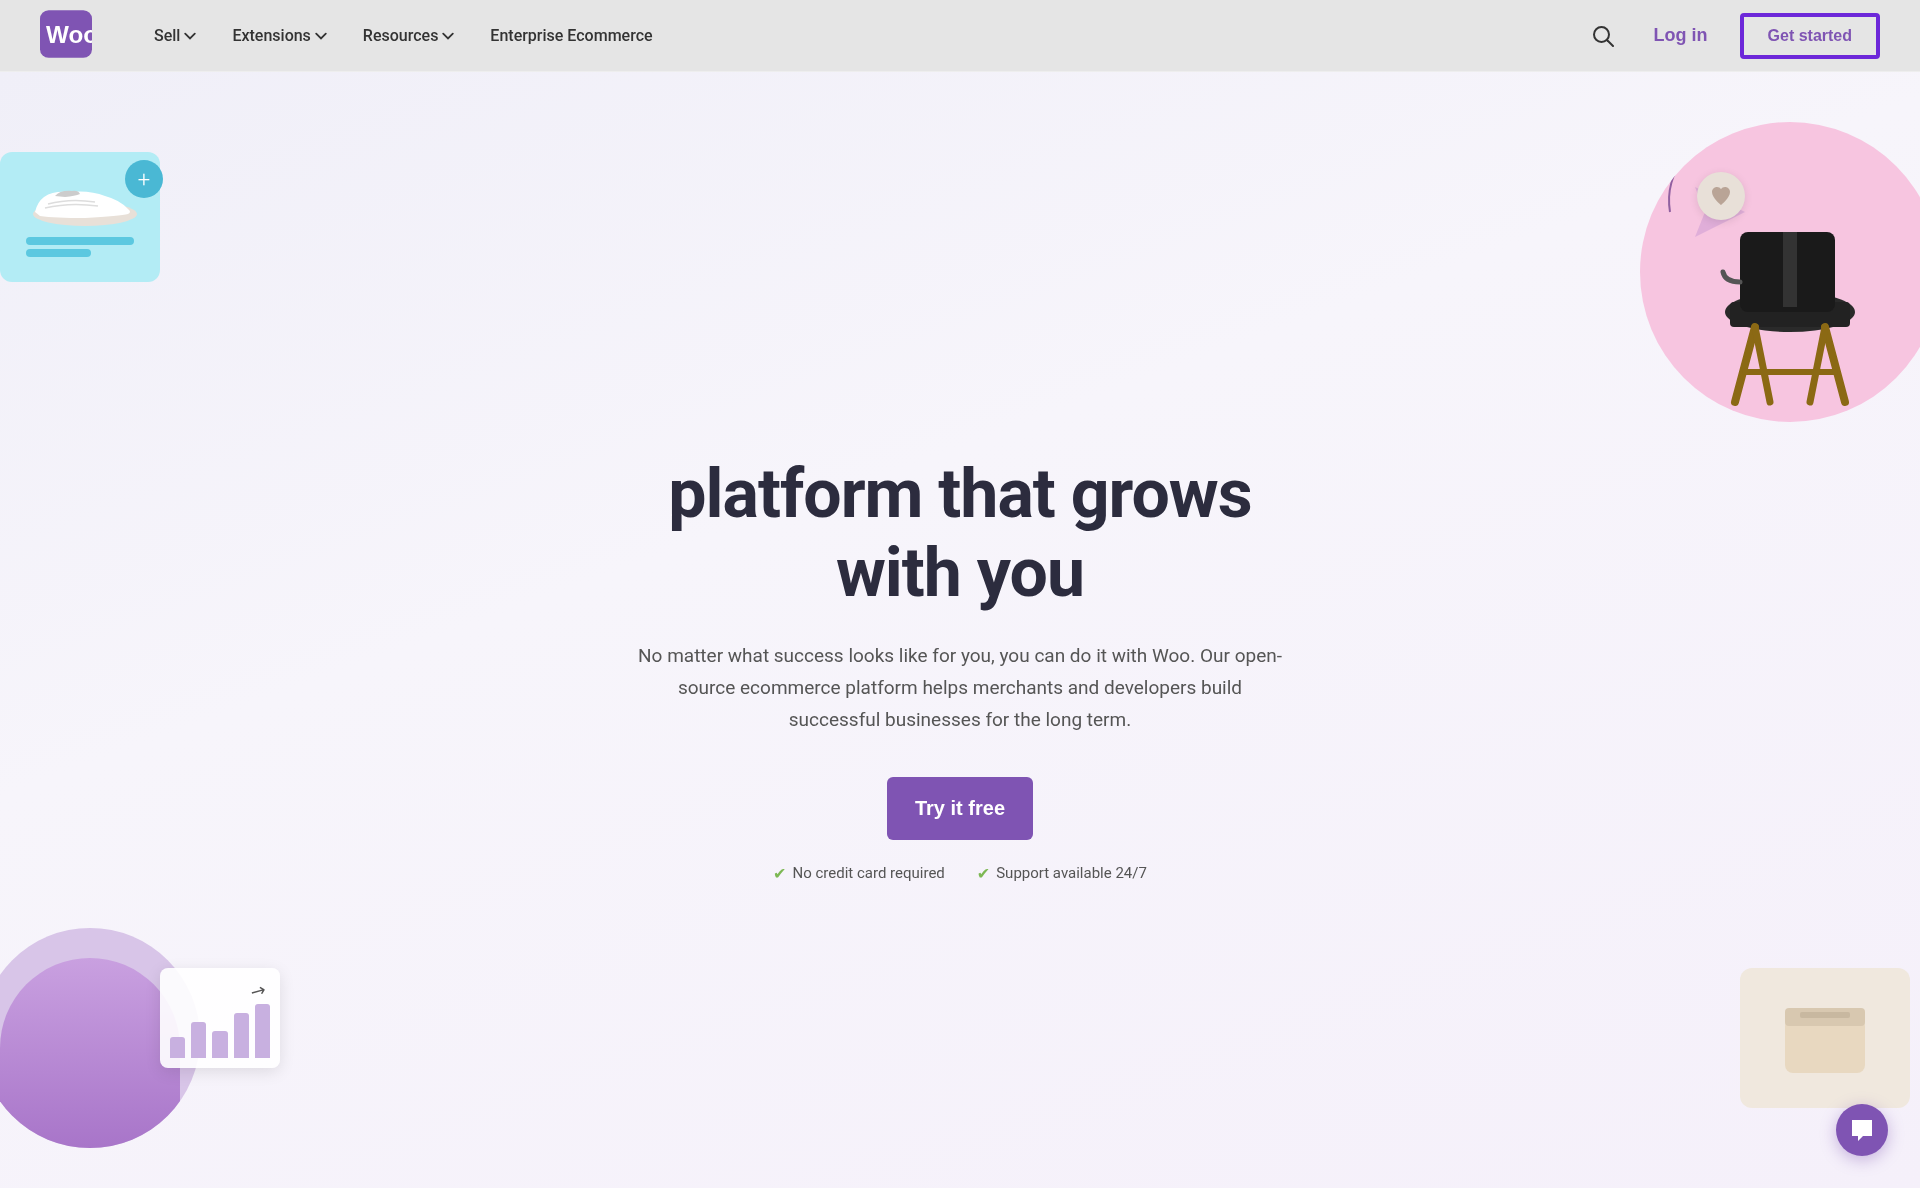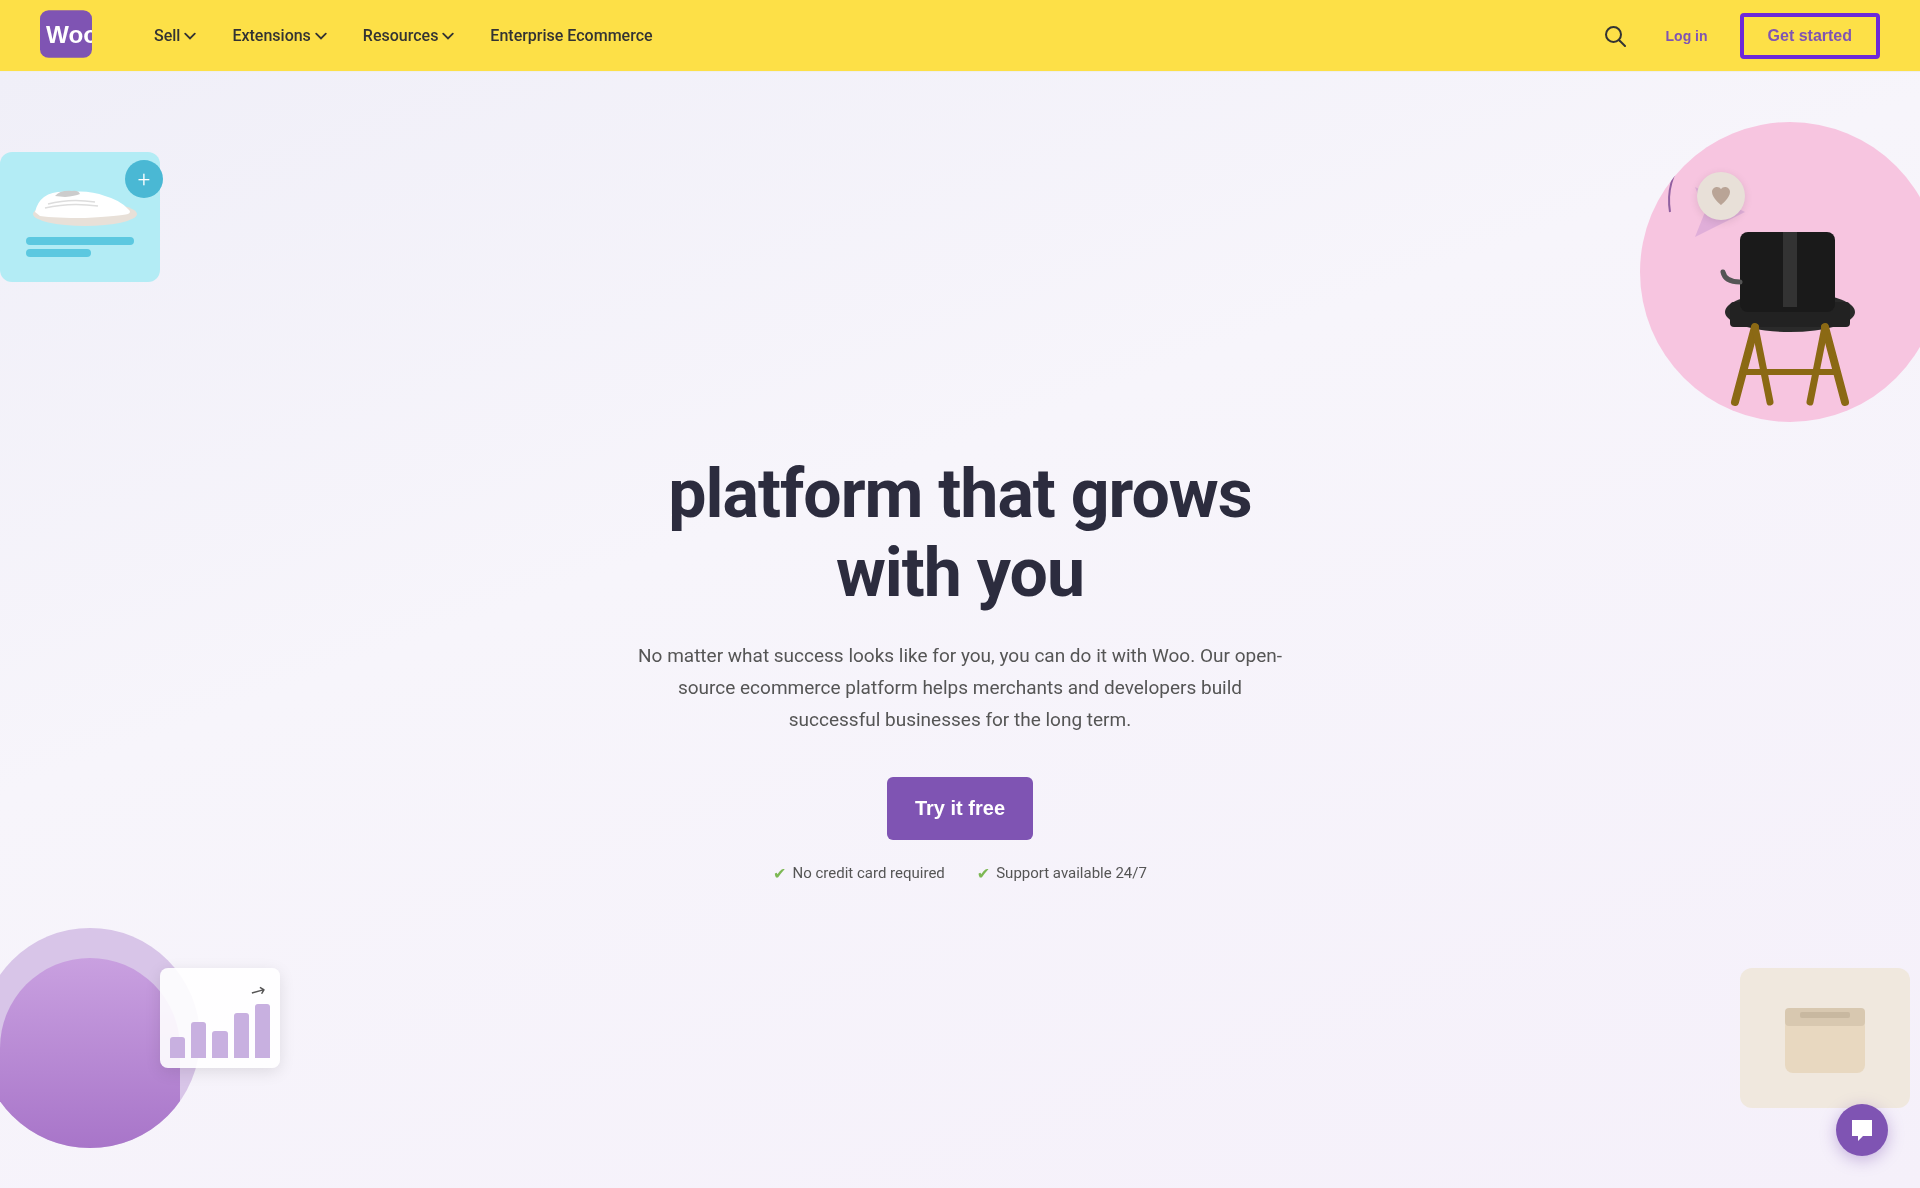--- a/index.html
+++ b/index.html
@@ -5,21 +5,21 @@
     * { margin: 0; padding: 0; box-sizing: border-box; }
     body {
       font-family: -apple-system, BlinkMacSystemFont, 'Segoe UI', Roboto, sans-serif;
       background: #f5f5fa;
       min-height: 100vh;
       overflow-x: hidden;
     }
 
     
     nav {
-      background: #fde047;
+      background: #e5e5e5;
       display: flex;
       align-items: center;
       padding: 0 40px;
       height: 72px;
       border-bottom: 1px solid #eee;
       position: relative;
       z-index: 10;
     }
     .nav-logo {
       margin-right: 48px;
@@ -56,21 +56,21 @@
       border: none;
       cursor: pointer;
       padding: 8px;
       display: flex;
       align-items: center;
     }
     .login-btn {
       background: none;
       border: none;
       cursor: pointer;
-      font-size: 14px;
+      font-size: 18px;
       font-weight: 600;
       color: #7f54b3;
       padding: 8px 12px;
     }
     .get-started-btn {
       border: 4px solid #6d28d9;
       background: none;
       color: #7f54b3;
       font-size: 16px;
       font-weight: 600;

